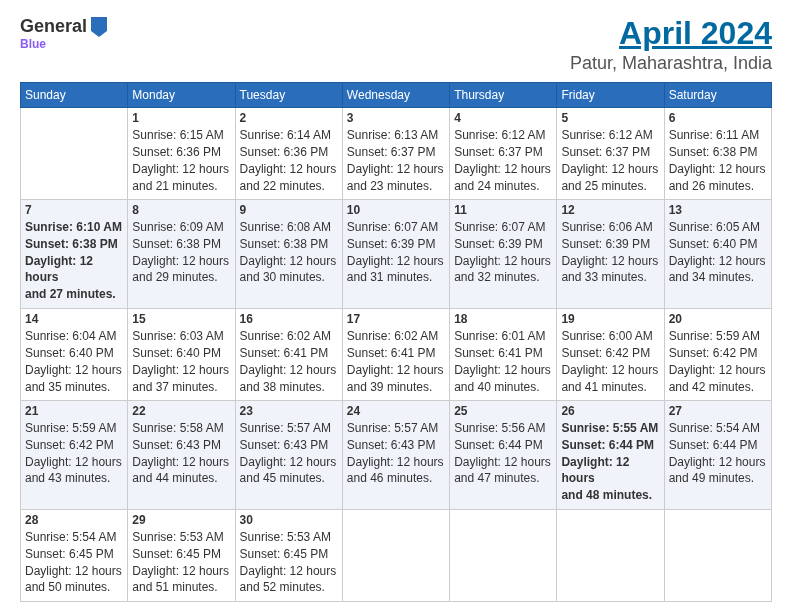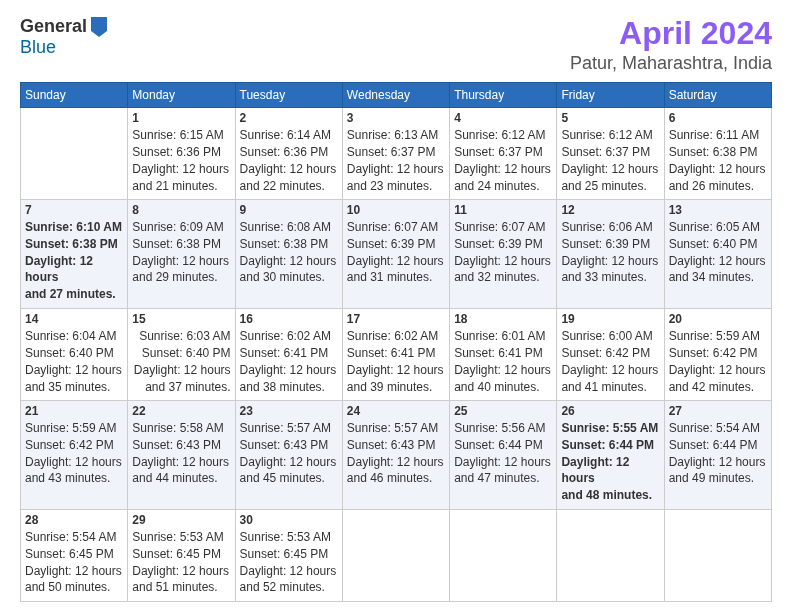--- a/index.html
+++ b/index.html
@@ -32,37 +32,38 @@
       display: flex;
       align-items: center;
       gap: 2px;
     }
     .logo-general {
       font-size: 18px;
       font-weight: bold;
       color: #333;
     }
     .logo-blue {
-      font-size: 18px;
-      font-weight: normal;
-      color: #0369a1;
+      font-size: 12px;
+      font-weight: bold;
+      color: #8b5cf6;
     }
     .logo-icon {
       width: 16px;
       height: 20px;
       margin-left: 2px;
     }
     .title-block {
       text-align: right;
     }
     .month-title {
       font-size: 32px;
       font-weight: bold;
-      color: #8b5cf6;
+      color: #0369a1;
       line-height: 1.1;
+      text-decoration: underline;
     }
     .location {
       font-size: 18px;
       color: #555;
       margin-top: 2px;
     }
     .calendar {
       flex: 1;
       border: 1px solid #ccc;
       border-collapse: collapse;
@@ -243,21 +244,21 @@
         <tr>
           <td>
             <span class="day-number">14</span>
             <div class="day-info" style="white-space: pre-line;">Sunrise: 6:04 AM
 Sunset: 6:40 PM
 Daylight: 12 hours
 and 35 minutes.</div>
           </td>
           <td>
             <span class="day-number">15</span>
-            <div class="day-info" style="white-space: pre-line; text-align: right;">Sunrise: 6:03 AM
+            <div class="day-info" style="white-space: pre-line;">Sunrise: 6:03 AM
 Sunset: 6:40 PM
 Daylight: 12 hours
 and 37 minutes.</div>
           </td>
           <td>
             <span class="day-number">16</span>
             <div class="day-info" style="white-space: pre-line;">Sunrise: 6:02 AM
 Sunset: 6:41 PM
 Daylight: 12 hours
 and 38 minutes.</div>

